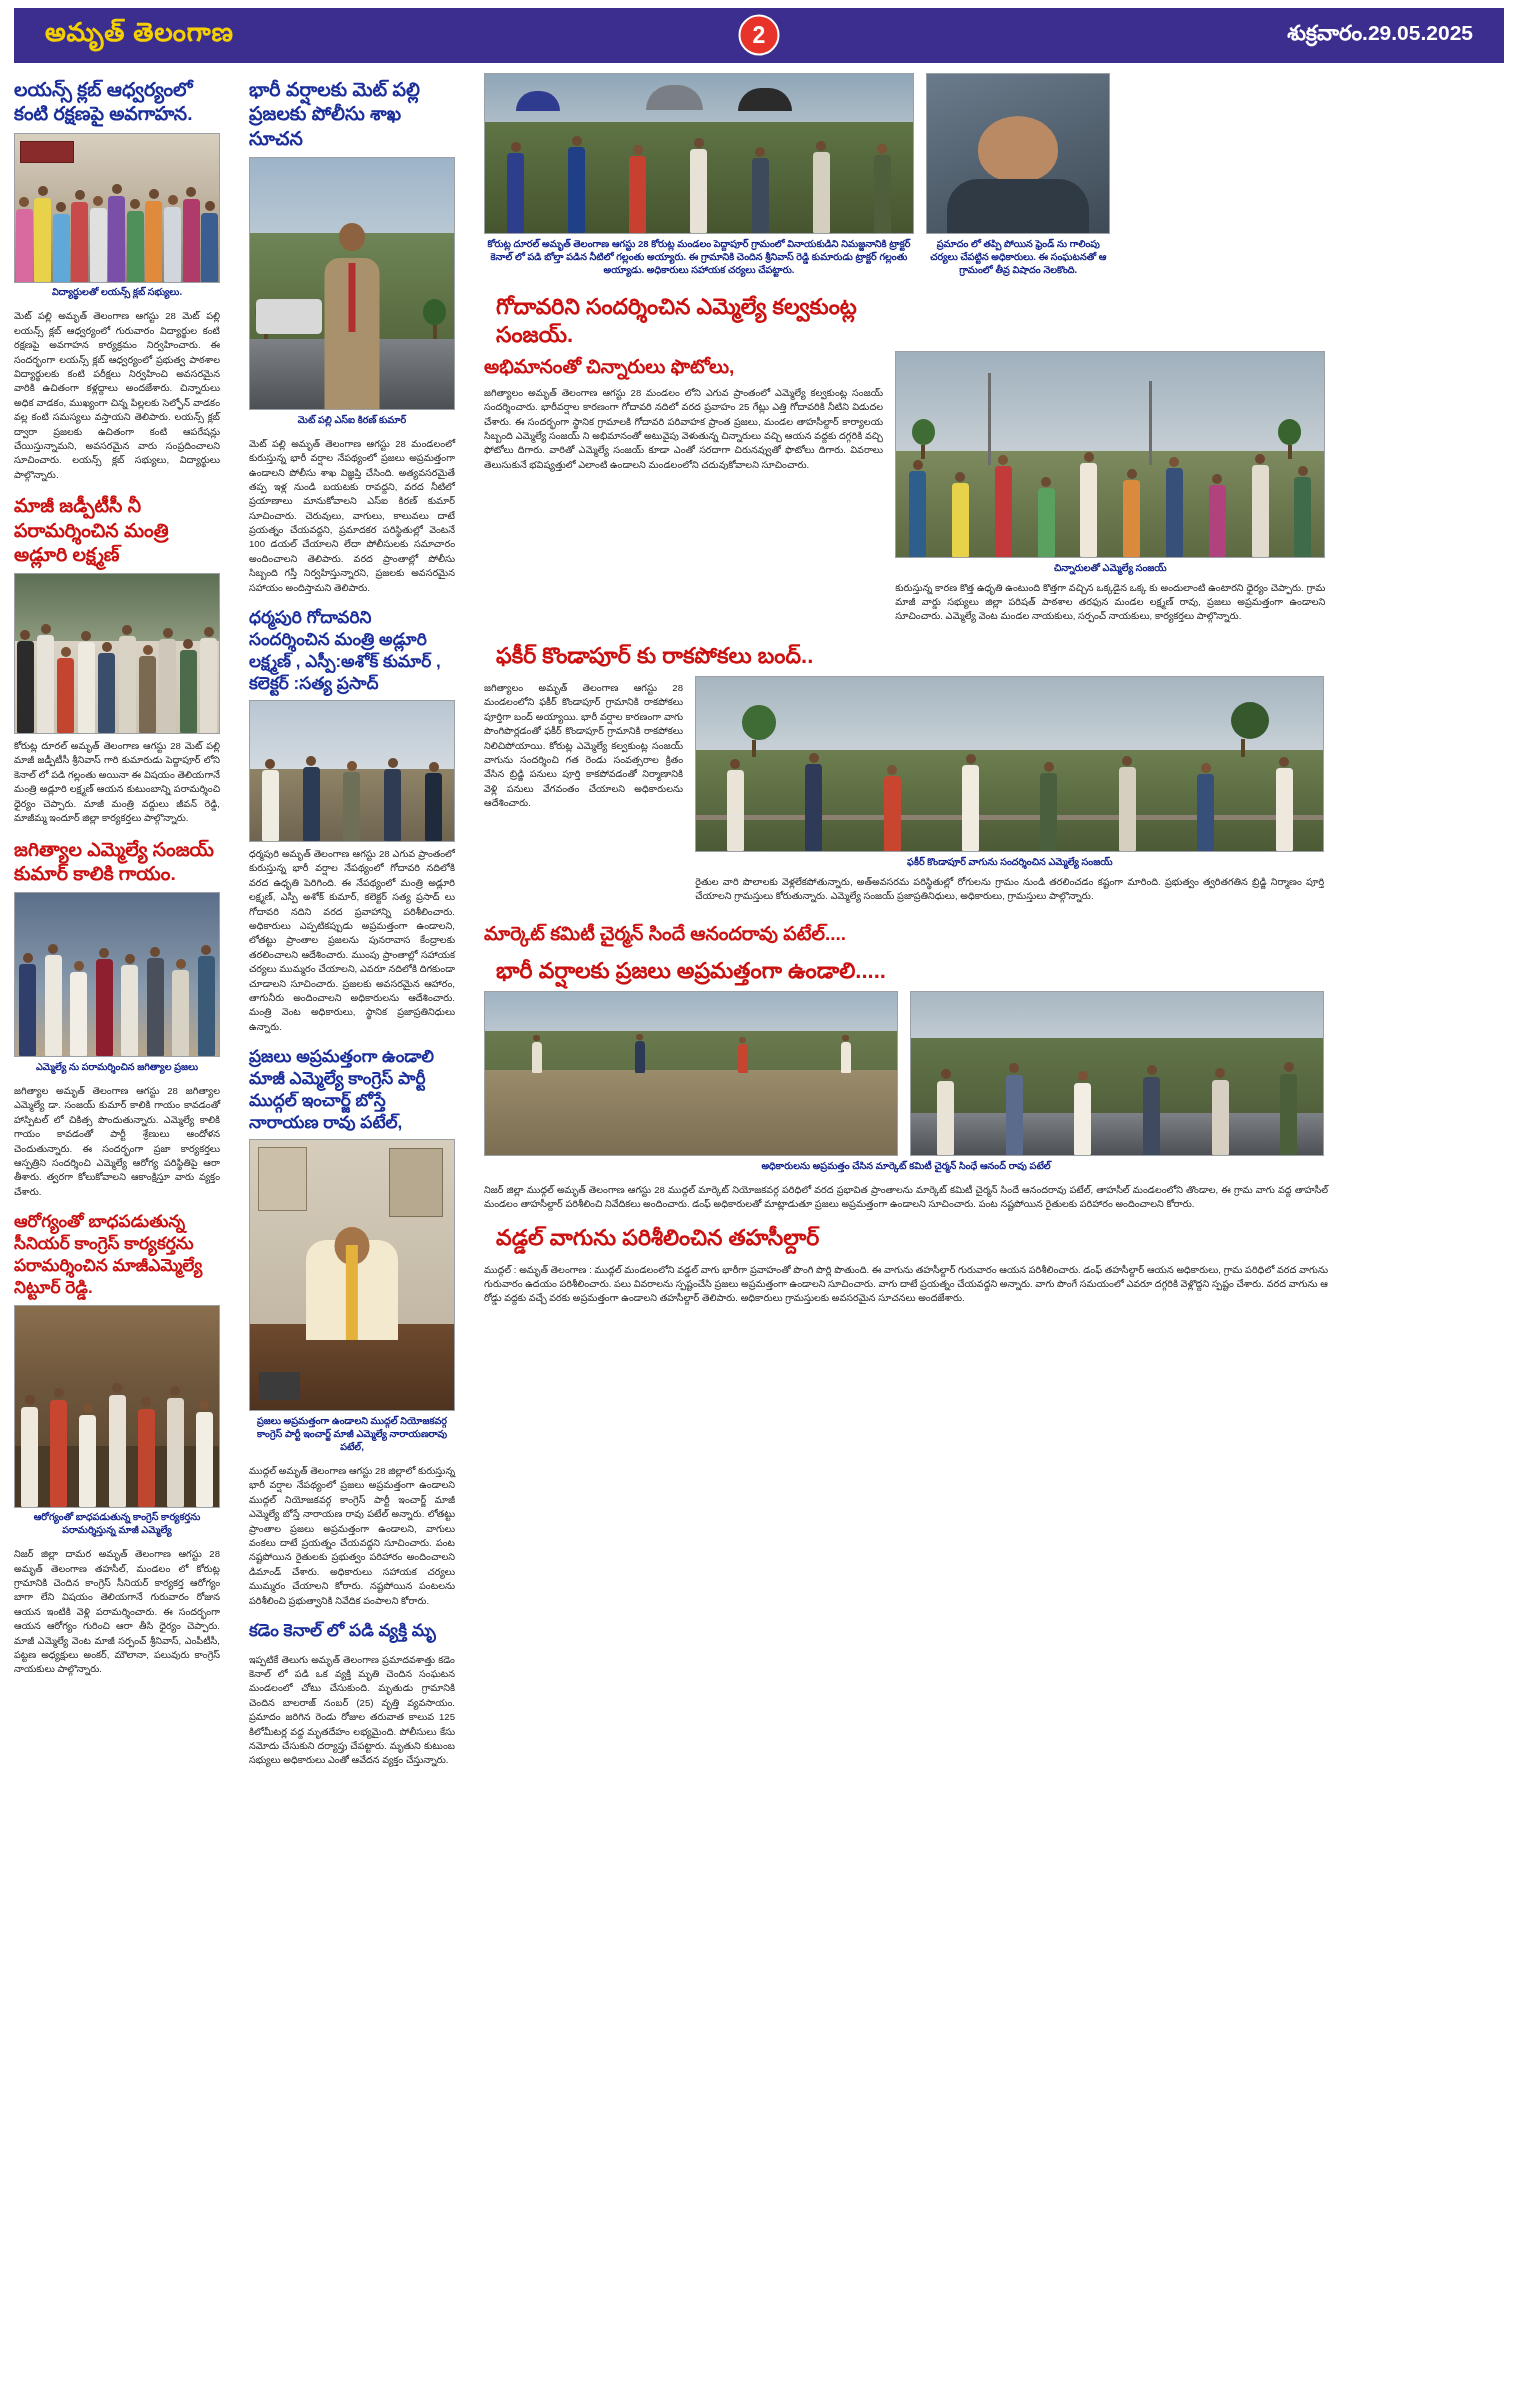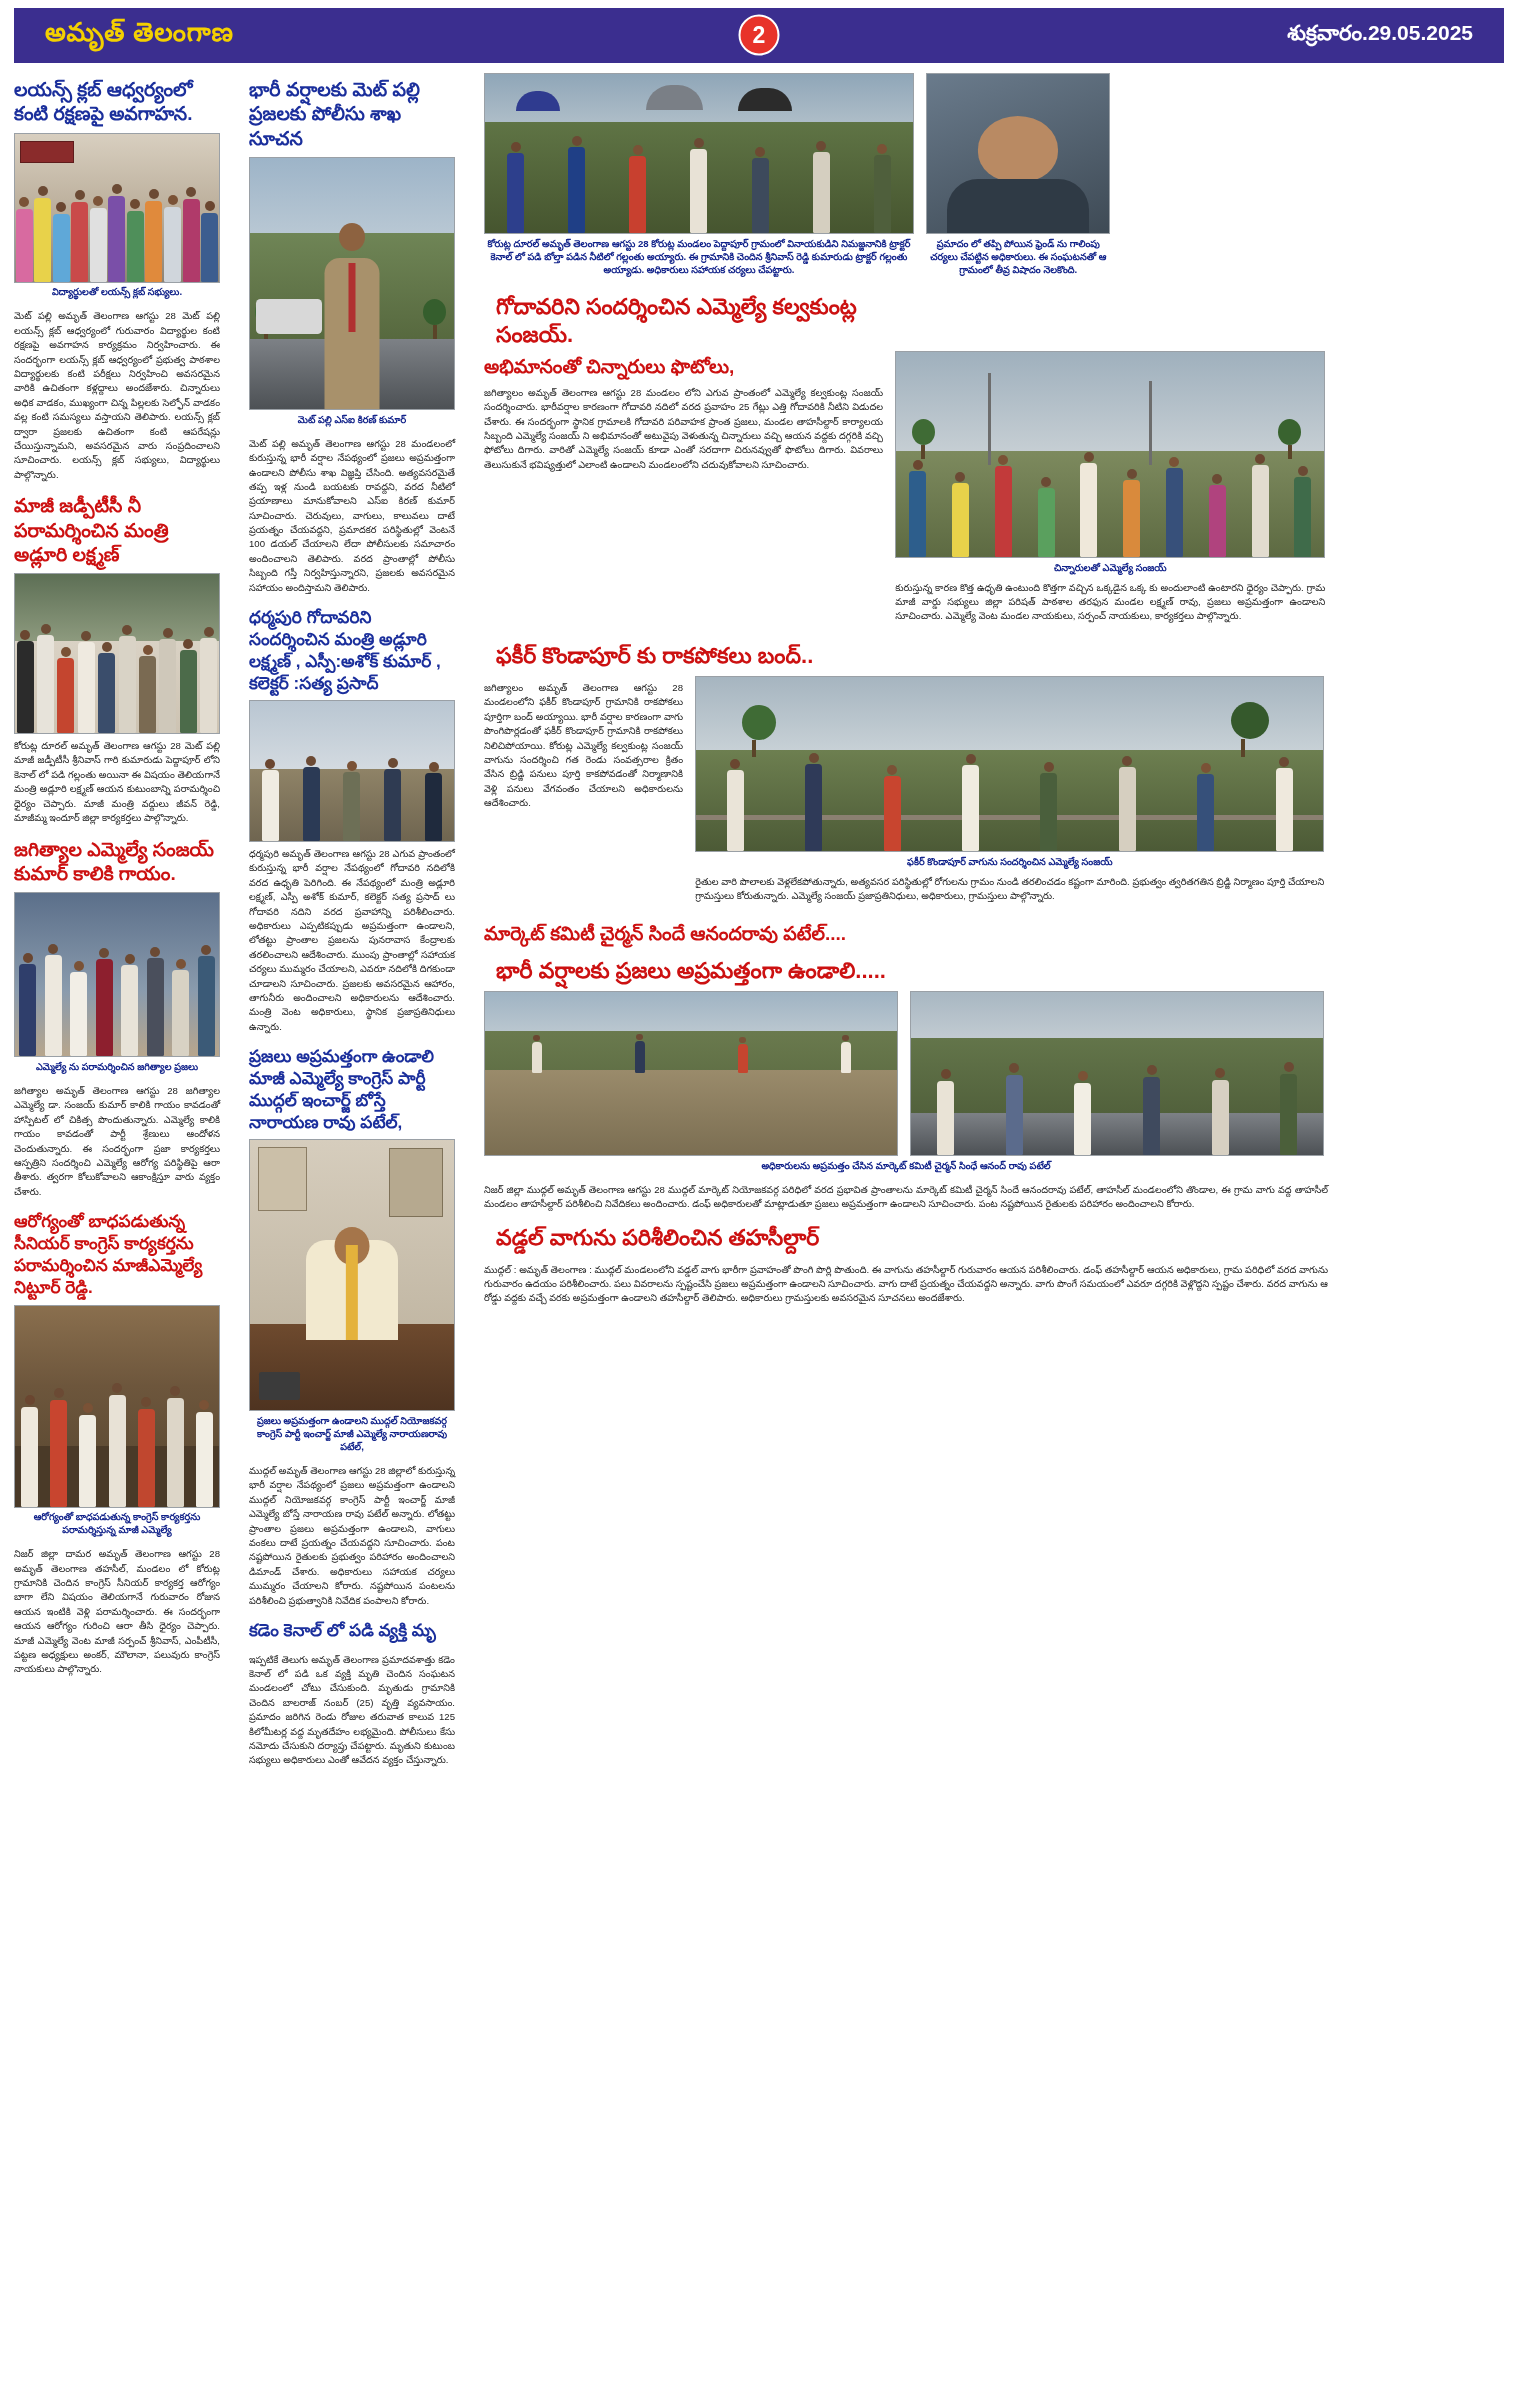--- a/index.html
+++ b/index.html
@@ -599,21 +599,21 @@
                   <div class="head" style="background:#7a5236"></div>
                   <div class="torso" style="height:77px;background:#36507a"></div>
                 </div>
               <div class="person" style="width:7%">
                   <div class="head"></div>
                   <div class="torso" style="height:83px;background:#efe9dd"></div>
                 </div>
             </div>
           </div>
           <div class="caption">ఫకీర్ కొండాపూర్ వాగును సందర్శించిన ఎమ్మెల్యే సంజయ్</div>
-          <div class="body-text">రైతుల వారి పొలాలకు వెళ్లలేకపోతున్నారు, అత్యవసర పరిస్థితుల్లో రోగులను గ్రామం నుండి తరలించడం కష్టంగా మారింది. ప్రభుత్వం త్వరితగతిన బ్రిడ్జి నిర్మాణం పూర్తి చేయాలని గ్రామస్తులు కోరుతున్నారు. ఎమ్మెల్యే సంజయ్ ప్రజాప్రతినిధులు, అధికారులు, గ్రామస్తులు పాల్గొన్నారు.</div>
+          <div class="body-text">రైతుల వారి పొలాలకు వెళ్లలేకపోతున్నారు, అత్అవసరమ పరిస్థితుల్లో రోగులను గ్రామం నుండి తరలించడం కష్టంగా మారింది. ప్రభుత్వం త్వరితగతిన బ్రిడ్జి నిర్మాణం పూర్తి చేయాలని గ్రామస్తులు కోరుతున్నారు. ఎమ్మెల్యే సంజయ్ ప్రజాప్రతినిధులు, అధికారులు, గ్రామస్తులు పాల్గొన్నారు.</div>
         </div>
       </div>
 
       <div class="gap8"></div>
 
       <div class="headline h-lg red">మార్కెట్ కమిటీ చైర్మన్ సిందే ఆనందరావు పటేల్....</div>
       <div class="headline h-xl red">భారీ వర్షాలకు ప్రజలు అప్రమత్తంగా ఉండాలి.....</div>
 
       <div class="two-up">
         <div class="photo" style="width:414px;height:165px">

